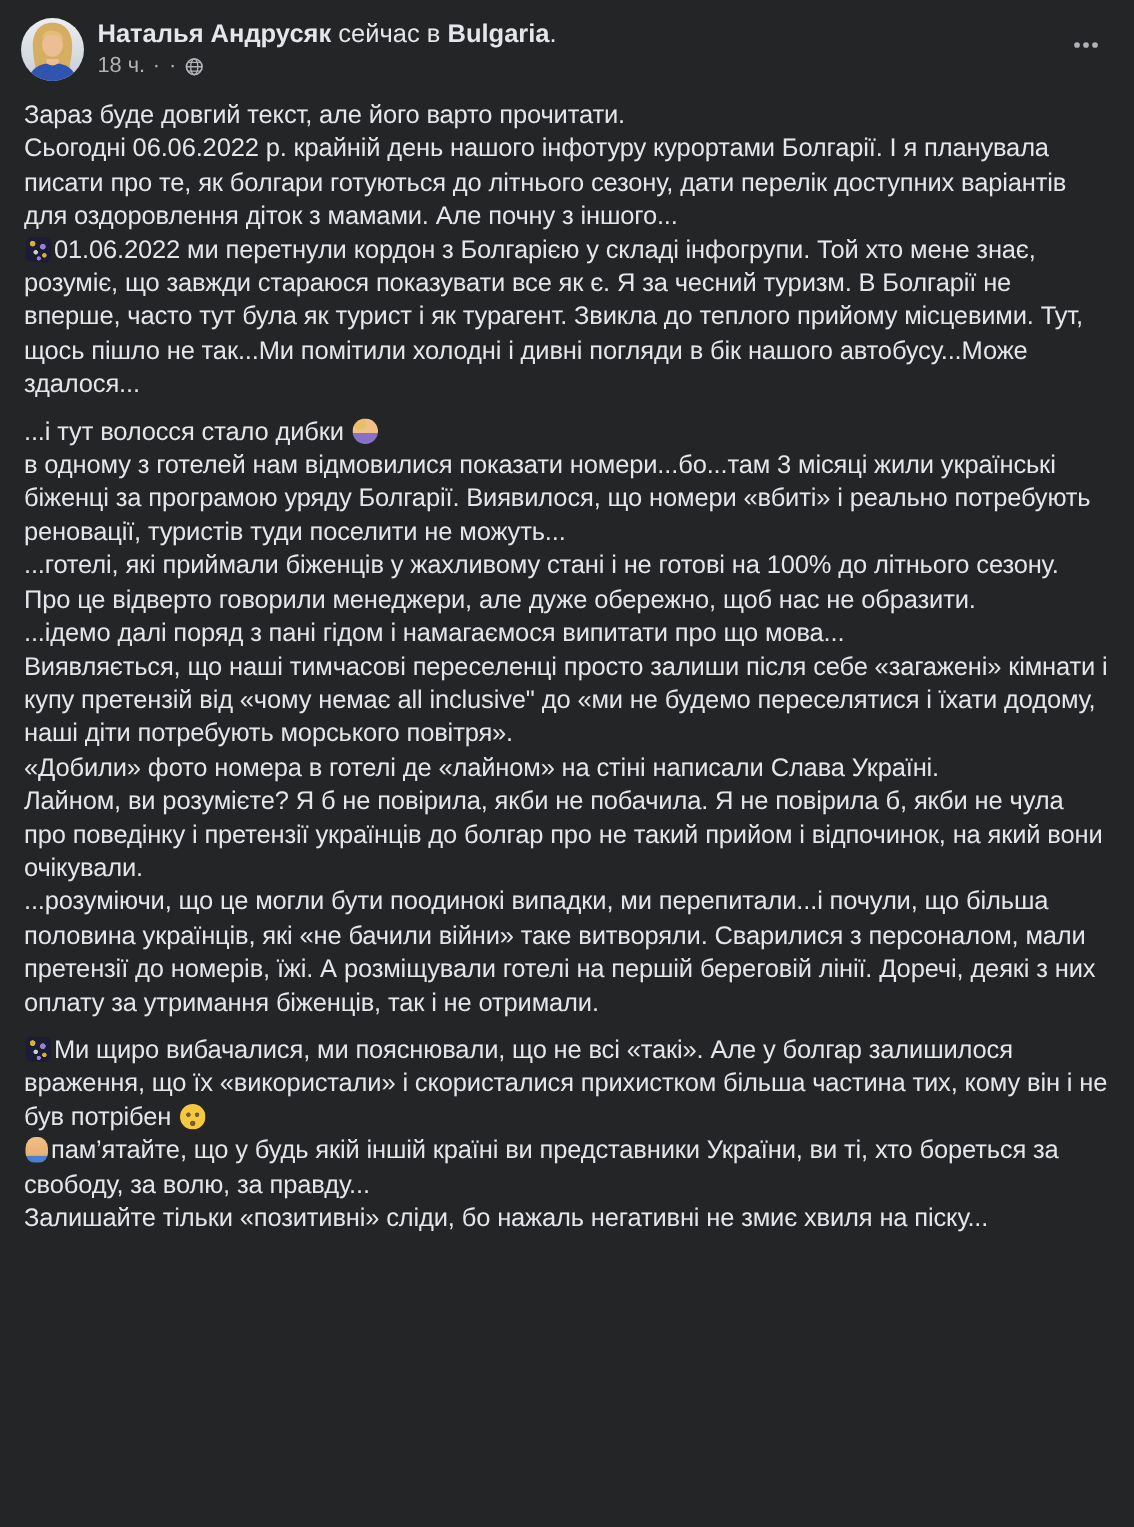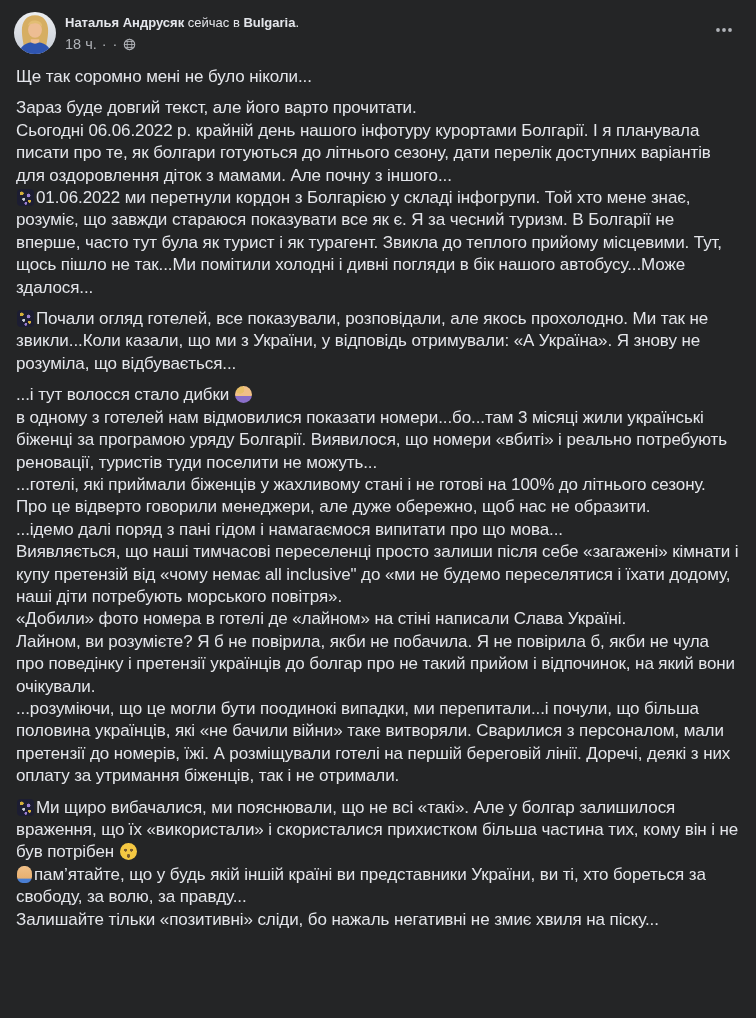--- a/index.html
+++ b/index.html
@@ -21,21 +21,21 @@
   .avatar {
     width: 42px; height: 42px;
     border-radius: 50%;
     overflow: hidden;
     flex: 0 0 42px;
     background: linear-gradient(180deg, #eceef0 0%, #c7cdd6 100%);
     cursor: pointer;
   }
   .header-text { flex: 1 1 auto; margin-left: 9px; min-width: 0; }
   .name-line {
-    font-size: 13px;
+    font-size: 17px;
     line-height: 22px;
     color: #e4e6eb;
   }
   .name-line .author, .name-line .place { font-weight: 700; cursor: pointer; }
   .name-line .ctx { font-weight: 400; color: #e4e6eb; }
   .meta-line {
     margin-top: 1px;
     font-size: 14.5px;
     line-height: 18px;
     color: #b0b3b8;
@@ -143,20 +143,18 @@
     <button class="more-btn">
       <svg viewBox="0 0 20 20" width="20" height="20">
         <circle cx="4" cy="10" r="1.9" fill="#b0b3b8"></circle>
         <circle cx="10" cy="10" r="1.9" fill="#b0b3b8"></circle>
         <circle cx="16" cy="10" r="1.9" fill="#b0b3b8"></circle>
       </svg>
     </button>
   </div>
 
   <div class="post-text">
-      <div class="paragraph">Ще так соромно мені не було ніколи...</div>
       <div class="paragraph">Зараз буде довгий текст, але його варто прочитати.<br>Сьогодні 06.06.2022 р. крайній день нашого інфотуру курортами Болгарії. І я планувала писати про те, як болгари готуються до літнього сезону, дати перелік доступних варіантів для оздоровлення діток з мамами. Але почну з іншого...<br><span class="emoji emoji-fireworks"></span>01.06.2022 ми перетнули кордон з Болгарією у складі інфогрупи. Той хто мене знає, розуміє, що завжди стараюся показувати все як є. Я за чесний туризм. В Болгарії не вперше, часто тут була як турист і як турагент. Звикла до теплого прийому місцевими. Тут, щось пішло не так...Ми помітили холодні і дивні погляди в бік нашого автобусу...Може здалося...</div>
-      <div class="paragraph"><span class="emoji emoji-fireworks"></span>Почали огляд готелей, все показували, розповідали, але якось прохолодно. Ми так не звикли...Коли казали, що ми з України, у відповідь отримували: «А Україна». Я знову не розуміла, що відбувається...</div>
       <div class="paragraph">...і тут волосся стало дибки <span class="emoji emoji-woman-facepalm"></span><br>в одному з готелей нам відмовилися показати номери...бо...там 3 місяці жили українські біженці за програмою уряду Болгарії. Виявилося, що номери «вбиті» і реально потребують реновації, туристів туди поселити не можуть...<br>...готелі, які приймали біженців у жахливому стані і не готові на 100% до літнього сезону. Про це відверто говорили менеджери, але дуже обережно, щоб нас не образити.<br>...ідемо далі поряд з пані гідом і намагаємося випитати про що мова...<br>Виявляється, що наші тимчасові переселенці просто залиши після себе «загажені» кімнати і купу претензій від «чому немає all inclusive" до «ми не будемо переселятися і їхати додому, наші діти потребують морського повітря».<br>«Добили» фото номера в готелі де «лайном» на стіні написали Слава Україні.<br>Лайном, ви розумієте? Я б не повірила, якби не побачила. Я не повірила б, якби не чула про поведінку і претензії українців до болгар про не такий прийом і відпочинок, на який вони очікували.<br>...розуміючи, що це могли бути поодинокі випадки, ми перепитали...і почули, що більша половина українців, які «не бачили війни» таке витворяли. Сварилися з персоналом, мали претензії до номерів, їжі. А розміщували готелі на першій береговій лінії. Доречі, деякі з них оплату за утримання біженців, так і не отримали.</div>
       <div class="paragraph"><span class="emoji emoji-fireworks"></span>Ми щиро вибачалися, ми пояснювали, що не всі «такі». Але у болгар залишилося враження, що їх «використали» і скористалися прихистком більша частина тих, кому він і не був потрібен <span class="emoji emoji-pensive-face"></span><br><span class="emoji emoji-folded-hands"></span>пам’ятайте, що у будь якій іншій країні ви представники України, ви ті, хто бореться за свободу, за волю, за правду...<br>Залишайте тільки «позитивні» сліди, бо нажаль негативні не змиє хвиля на піску...</div>
     </div>
 
 </div>
 
 </body></html>

